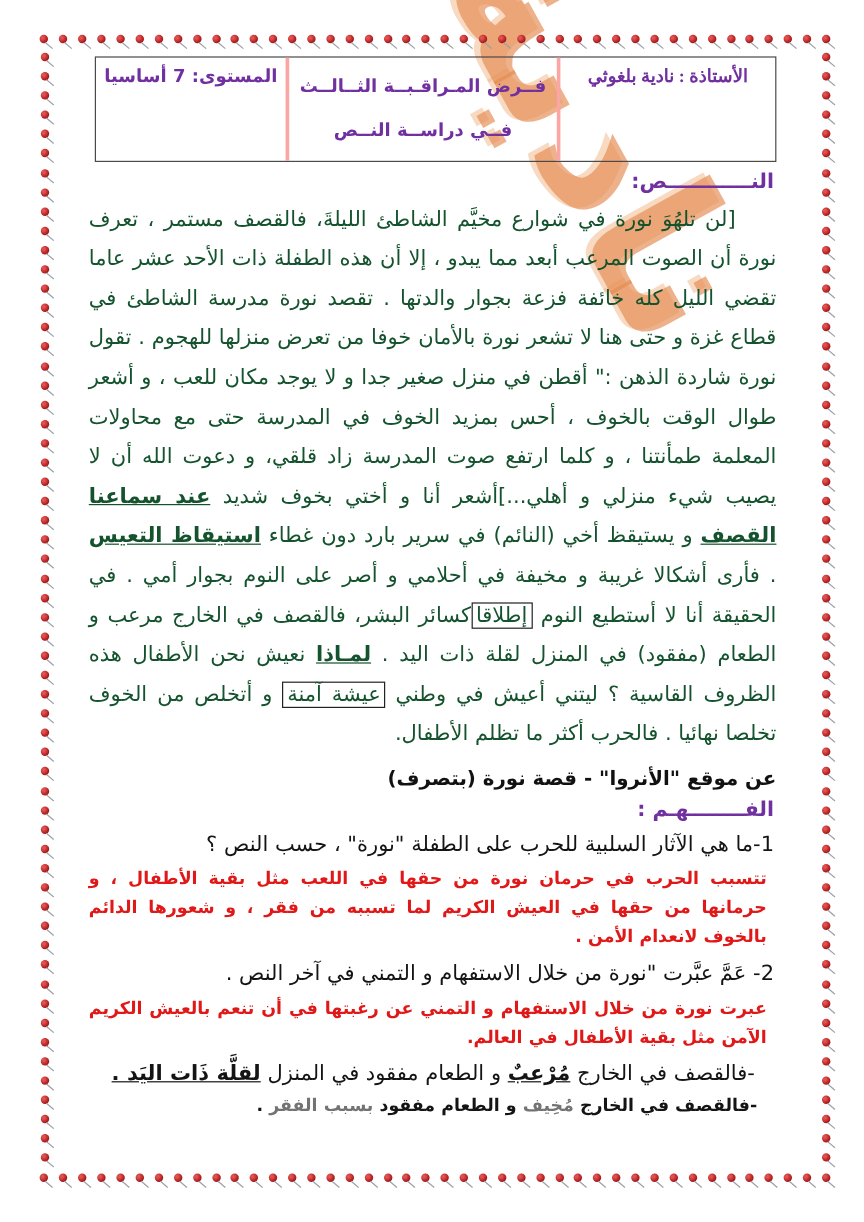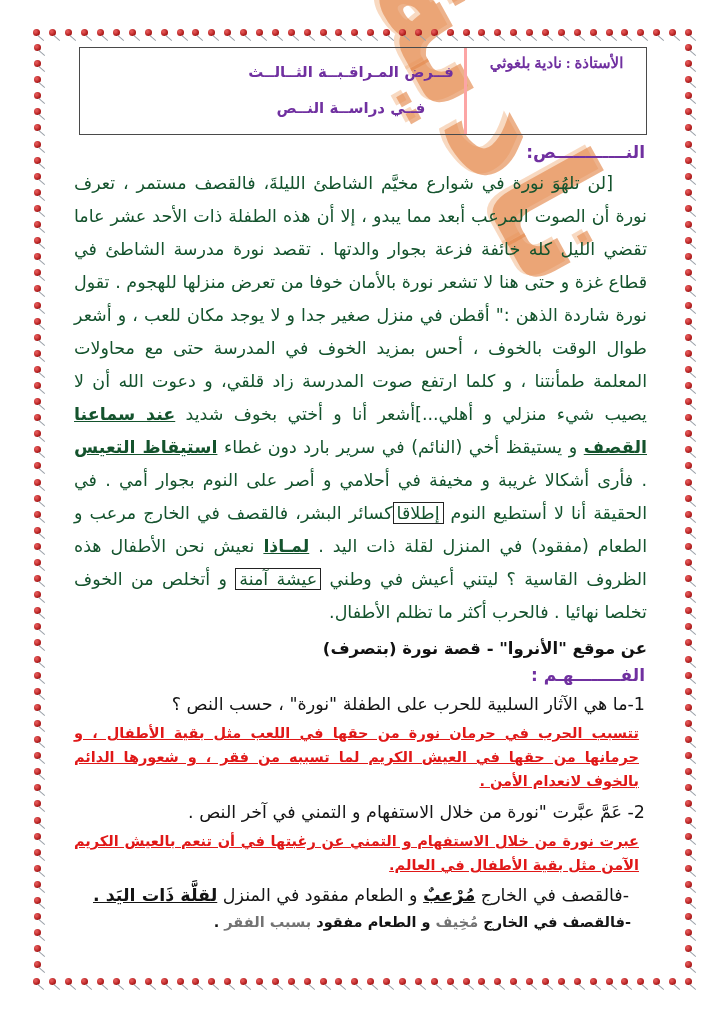--- a/index.html
+++ b/index.html
@@ -44,21 +44,21 @@
   }
   .seg-bu{font-weight:bold; text-decoration:underline;}
   .seg-box{border:1.5px solid #222; padding:0 3px; font-weight:500;}
   .attribution{
     width:fit-content; margin:10px auto 0 292px; font-weight:bold; font-size:16.5px; color:#111;
     white-space:nowrap;
   }
   .q{font-size:17.5px; color:#141414; margin:9px 2px 0 0; text-align:right; font-weight:500;}
   .answer{
     color:#e01818; font-size:14.5px; font-weight:bold; line-height:24px;
-    text-align:justify; margin:7px 8px 0 0;text-decoration:underline;
+    text-align:justify; margin:7px 8px 0 0;
   }
   .s3{font-size:17.5px; color:#141414; margin:8px 18px 0 0; font-weight:500;}
   .a3{font-size:14.5px; margin:9px 16px 0 0; color:#141414; font-weight:bold;}
   .seg-red{color:#737373;}
 </style>
 </head>
 <body>
 
 <div class="page">
 
@@ -274,20 +274,21 @@
   <div class="watermark">نادية بلغوثي</div>
 
   <div class="content">
 
     <div class="header-table">
       <div class="cell cell-teacher">الأستاذة : نادية بلغوثي</div>
       <div class="cell cell-exam">
         <div>فــرض المـراقـبــة الثــالــث</div>
         <div>فــي دراســة النــص</div>
       </div>
+      <div class="cell cell-level">المستوى: 7 أساسيا</div>
     </div>
 
     <div class="section-heading">النــــــــــــص:</div>
 
     <p class="body-text"><span>[لن تلهُوَ نورة في شوارع مخيَّم الشاطئ الليلةَ، فالقصف مستمر ، تعرف نورة أن الصوت المرعب أبعد مما يبدو ، إلا أن هذه الطفلة ذات الأحد عشر عاما تقضي الليل كله خائفة فزعة بجوار والدتها . تقصد نورة مدرسة الشاطئ في قطاع غزة و حتى هنا لا تشعر نورة بالأمان خوفا من تعرض منزلها للهجوم . تقول نورة شاردة الذهن :" أقطن في منزل صغير جدا و لا يوجد مكان للعب ، و أشعر طوال الوقت بالخوف ، أحس بمزيد الخوف في المدرسة حتى مع محاولات المعلمة طمأنتنا ، و كلما ارتفع صوت المدرسة زاد قلقي، و دعوت الله أن لا يصيب شيء منزلي و أهلي...]</span><span>أشعر أنا و أختي بخوف شديد </span><span class="seg-bu">عند سماعنا القصف</span><span> و يستيقظ أخي (النائم) في سرير بارد دون غطاء </span><span class="seg-bu">استيقاظ التعيس</span><span> . فأرى أشكالا غريبة و مخيفة في أحلامي و أصر على النوم بجوار أمي . في الحقيقة أنا لا أستطيع النوم </span><span class="seg-box">إطلاقا</span><span>كسائر البشر، فالقصف في الخارج مرعب و الطعام (مفقود) في المنزل لقلة ذات اليد . </span><span class="seg-bu">لمـاذا</span><span> نعيش نحن الأطفال هذه الظروف القاسية ؟ ليتني أعيش في وطني </span><span class="seg-box">عيشة آمنة</span><span> و أتخلص من الخوف تخلصا نهائيا . فالحرب أكثر ما تظلم الأطفال.</span></p>
 
     <div class="attribution">عن موقع "الأنروا" - قصة نورة (بتصرف)</div>
 
     <div class="section-heading">الفــــــــهـم :</div>
 

